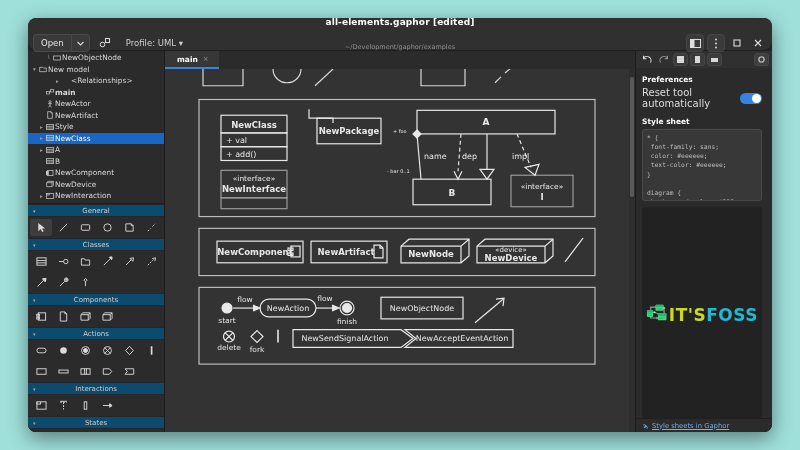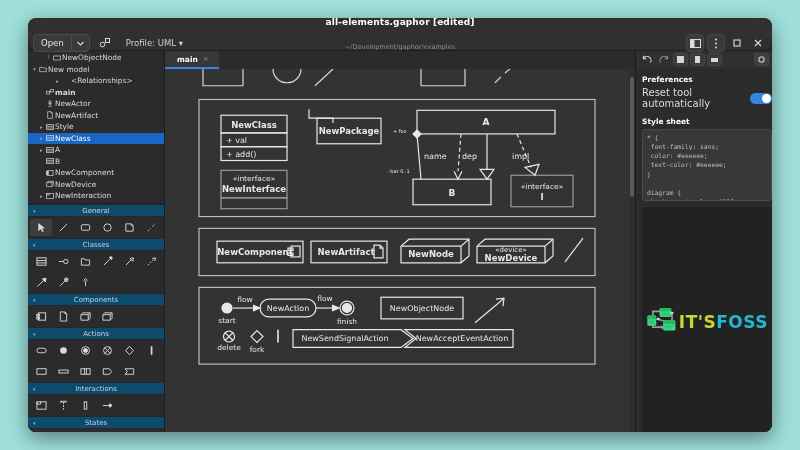--- a/index.html
+++ b/index.html
@@ -122,21 +122,21 @@
     background:#303030; flex:0 0 17px;
   }
   .rtb {
     width:15px; height:13px; border-radius:3px; background:#3b3b3b;
     border:1px solid #474747; display:flex; align-items:center;
     justify-content:center; color:#d8d8d8; font-size:7.5px; cursor:pointer;
   }
   .rtb.plain { background:transparent; border-color:transparent; }
   .rtb.gear { margin-left:auto; background:#3f3f3f; }
 
-  .rcontent { flex:1; padding:4px 0 0 6px; overflow:hidden; min-height:0; display:flex; flex-direction:column; }
+  .rcontent { flex:1; padding:4px 10px 0 6px; overflow:hidden; min-height:0; display:flex; flex-direction:column; }
   .r-h { font-size:7.5px; color:#ffffff; font-weight:bold; margin:3px 0 3px 0; }
   .pref-row { display:flex; align-items:center; justify-content:space-between; margin-bottom:5px; }
   .pref-row span { font-size:10px; color:#dcdcdc; }
   .toggle {
     width:22px; height:11px; border-radius:6px; background:#3584e4;
     position:relative; cursor:pointer; flex:0 0 22px;
   }
   .toggle i {
     position:absolute; right:1px; top:1px; width:9px; height:9px;
     background:#fff; border-radius:50%;
@@ -894,17 +894,25 @@
                 <path d="M30 36 L36 32 L42 36 L36 40 Z"></path>
                 <path d="M70 18 L76 14 L82 18 L76 22 Z"></path>
               </g>
             </svg>
             <div class="foss-logo">
               <span class="a">IT'S</span><span class="b">FOSS</span>
             </div>
           </div>
         </div>
 
+        <div class="rfooter">
+          <span>
+            <svg width="8" height="8" viewBox="0 0 8 8">
+                <path d="M3 5 L5 3 M2.2 2.2 A1.6 1.6 0 0 1 4.6 4.6 M3.4 3.4 A1.6 1.6 0 0 1 5.8 5.8" stroke="#78aeea" stroke-width="0.9" fill="none"></path>
+              </svg>
+          </span>
+          <a>Style sheets in Gaphor</a>
+        </div>
       </div>
 
     </div>
   </div>
 </div>
 
 </body></html>

